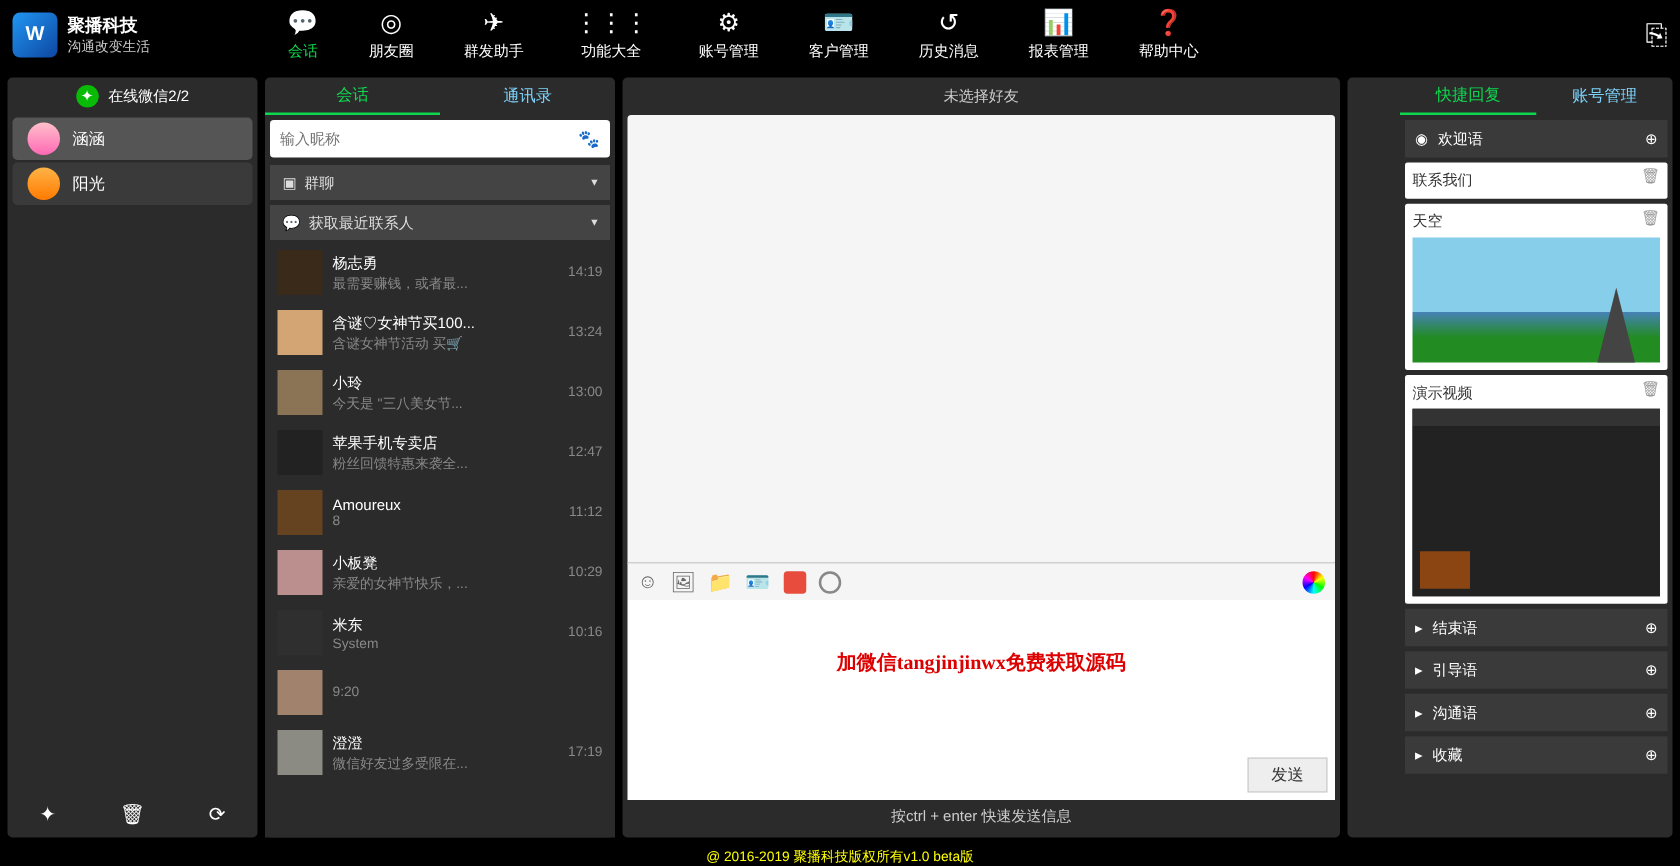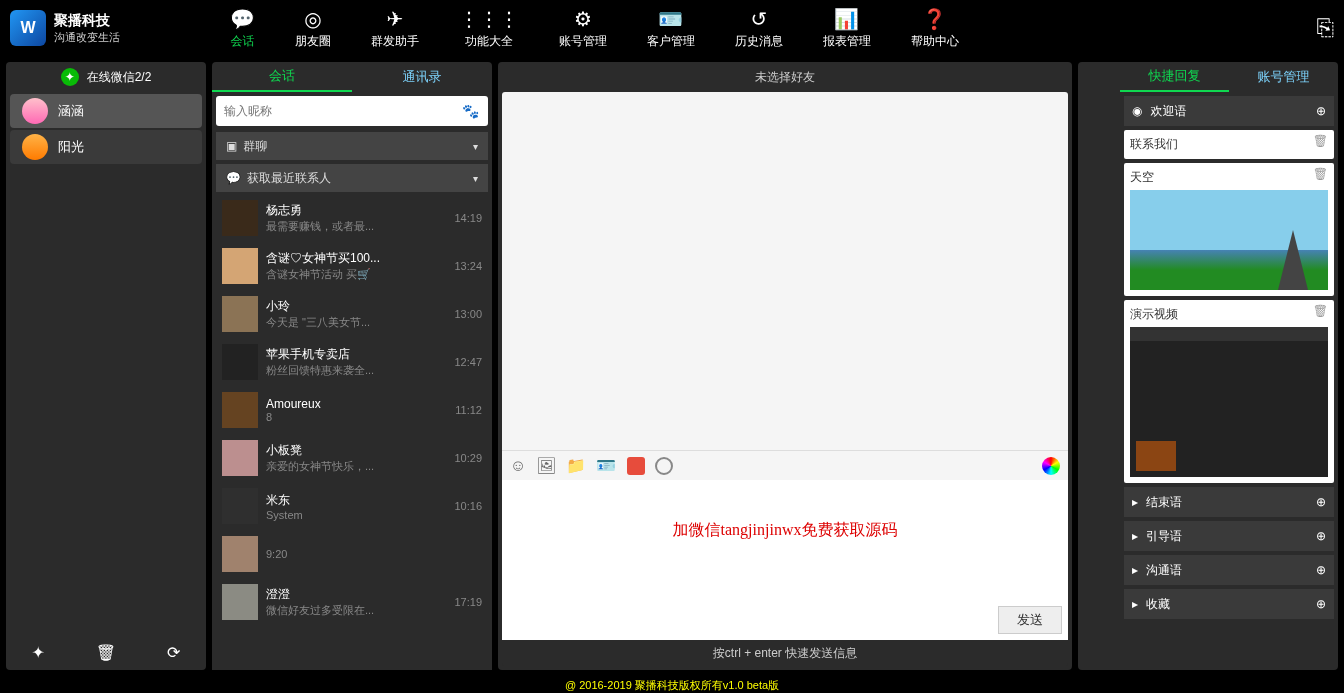--- a/index.html
+++ b/index.html
@@ -61,21 +61,21 @@
 .conv-header { height: 30px; display: flex; align-items: center; justify-content: center; font-size: 12px; color: #ccc; }
 .conv-body { flex: 1; background: #f5f5f5; margin: 0 4px; border-radius: 3px 3px 0 0; }
 .conv-toolbar { background: #f5f5f5; margin: 0 4px; height: 30px; display: flex; align-items: center; padding: 0 8px; gap: 10px; color: #666; border-top: 1px solid #ddd; }
 .conv-toolbar .spacer { flex: 1; }
 .tool-icon { font-size: 16px; cursor: pointer; }
 .red-env { width: 18px; height: 18px; background: #e74c3c; border-radius: 3px; display: inline-block; }
 .tool-circle { width: 18px; height: 18px; border: 2px solid #888; border-radius: 50%; display: inline-block; }
 .color-wheel { width: 18px; height: 18px; border-radius: 50%; background: conic-gradient(red, yellow, lime, cyan, blue, magenta, red); }
 
 .conv-input { background: #fff; margin: 0 4px; flex: 0 0 160px; display: flex; flex-direction: column; position: relative; }
-.watermark { position: absolute; top: 40px; left: 0; right: 0; text-align: center; color: #d00; font-weight: normal; font-size: 16px; font-family: SimSun, serif; }
+.watermark { position: absolute; top: 40px; left: 0; right: 0; text-align: center; color: #d00; font-weight: bold; font-size: 16px; font-family: SimSun, serif; }
 .send-btn { position: absolute; bottom: 6px; right: 6px; background: #eee; border: 1px solid #ccc; padding: 4px 18px; font-size: 13px; color: #333; cursor: pointer; }
 
 .quick .tabs .tab.active { color: #0fd850; }
 .quick-body { flex: 1; overflow-y: auto; padding: 4px; }
 .cat-header { background: #3a3a3a; height: 30px; display: flex; align-items: center; padding: 0 8px; gap: 8px; font-size: 12px; margin-bottom: 4px; cursor: pointer; }
 .cat-header .add { margin-left: auto; cursor: pointer; }
 .reply-item { background: #fff; color: #333; padding: 6px; font-size: 12px; margin-bottom: 4px; border-radius: 2px; position: relative; }
 .reply-item .del { position: absolute; top: 4px; right: 6px; color: #999; cursor: pointer; }
 .reply-img { height: 100px; background: linear-gradient(#87ceeb 0%, #87ceeb 60%, #4682b4 60%, #228b22 80%, #228b22 100%); margin-top: 4px; position: relative; }
 .eiffel { position: absolute; right: 20px; bottom: 0; width: 0; height: 0; border-left: 15px solid transparent; border-right: 15px solid transparent; border-bottom: 60px solid #444; }

